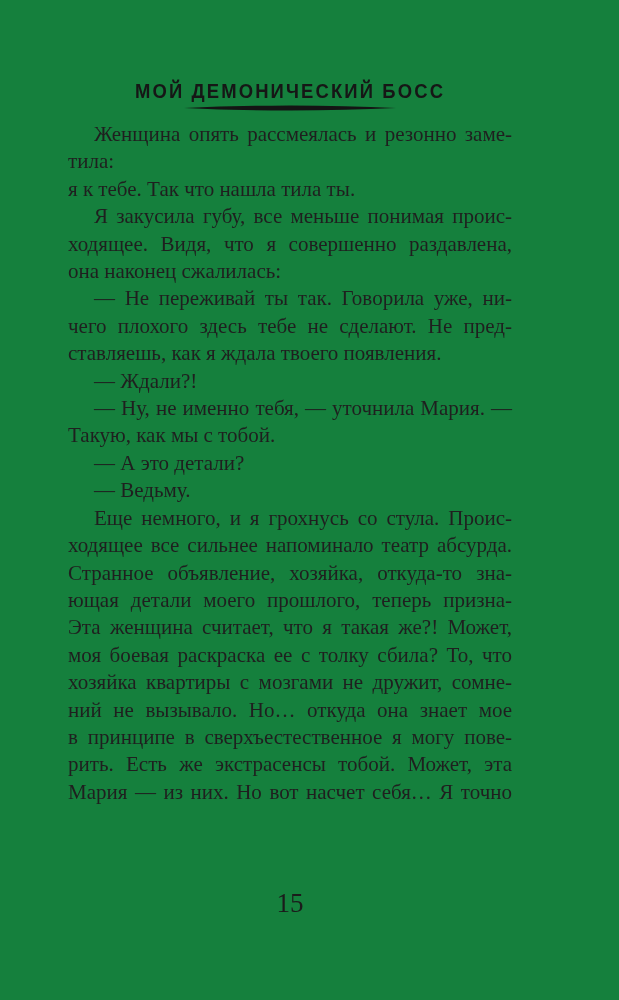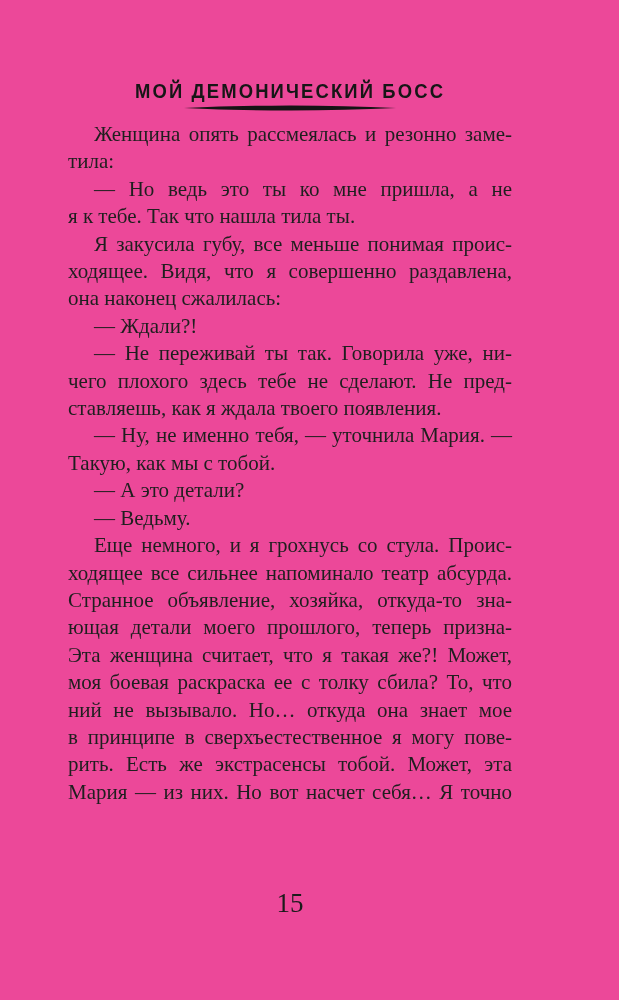--- a/index.html
+++ b/index.html
@@ -1,21 +1,21 @@
 <!DOCTYPE html>
 <html lang="ru"><head>
 <meta charset="utf-8">
 <style>
   html, body { margin: 0; padding: 0; background: #e8e8e8; }
   .page {
     position: relative;
     width: 619px;
     height: 1000px;
     margin: 0 auto;
-    background: #ec4899;
+    background: #15803d;
     overflow: hidden;
     font-family: "Liberation Serif", serif;
   }
   .content {
     position: absolute;
     left: 68px;
     top: 0;
     width: 444px;
     height: 100%;
   }
@@ -73,53 +73,53 @@
         <path d="M0,4 Q50,1.6 106,1.4 Q162,1.6 212,4 Q162,6.4 106,6.6 Q50,6.4 0,4 Z" fill="#141414"></path>
       </svg>
     </div>
 
     <div class="body-text">
         <div class="paragraph">
           <div class="line first">Женщина опять рассмеялась и резонно заме-</div>
           <div class="line last">тила:</div>
         </div>
         <div class="paragraph">
-          <div class="line first">— Но ведь это ты ко мне пришла, а не</div>
           <div class="line last">я к тебе. Так что нашла тила ты.</div>
         </div>
         <div class="paragraph">
           <div class="line first">Я закусила губу, все меньше понимая проис-</div>
           <div class="line">ходящее. Видя, что я совершенно раздавлена,</div>
           <div class="line last">она наконец сжалилась:</div>
         </div>
         <div class="paragraph">
-          <div class="line first last">— Ждали?!</div>
-        </div>
-        <div class="paragraph">
           <div class="line first">— Не переживай ты так. Говорила уже, ни-</div>
           <div class="line">чего плохого здесь тебе не сделают. Не пред-</div>
           <div class="line last">ставляешь, как я ждала твоего появления.</div>
+        </div>
+        <div class="paragraph">
+          <div class="line first last">— Ждали?!</div>
         </div>
         <div class="paragraph">
           <div class="line first">— Ну, не именно тебя, — уточнила Мария. —</div>
           <div class="line last">Такую, как мы с тобой.</div>
         </div>
         <div class="paragraph">
           <div class="line first last">— А это детали?</div>
         </div>
         <div class="paragraph">
           <div class="line first last">— Ведьму.</div>
         </div>
         <div class="paragraph">
           <div class="line first">Еще немного, и я грохнусь со стула. Проис-</div>
           <div class="line">ходящее все сильнее напоминало театр абсурда.</div>
           <div class="line">Странное объявление, хозяйка, откуда-то зна-</div>
           <div class="line">ющая детали моего прошлого, теперь призна-</div>
           <div class="line">Эта женщина считает, что я такая же?! Может,</div>
           <div class="line">моя боевая раскраска ее с толку сбила? То, что</div>
+          <div class="line">хозяйка квартиры с мозгами не дружит, сомне-</div>
           <div class="line">ний не вызывало. Но… откуда она знает мое</div>
           <div class="line">в принципе в сверхъестественное я могу пове-</div>
           <div class="line">рить. Есть же экстрасенсы тобой. Может, эта</div>
           <div class="line">Мария — из них. Но вот насчет себя… Я точно</div>
         </div>
       </div>
 
     <div class="page-number">15</div>
   </div>
 </div>

